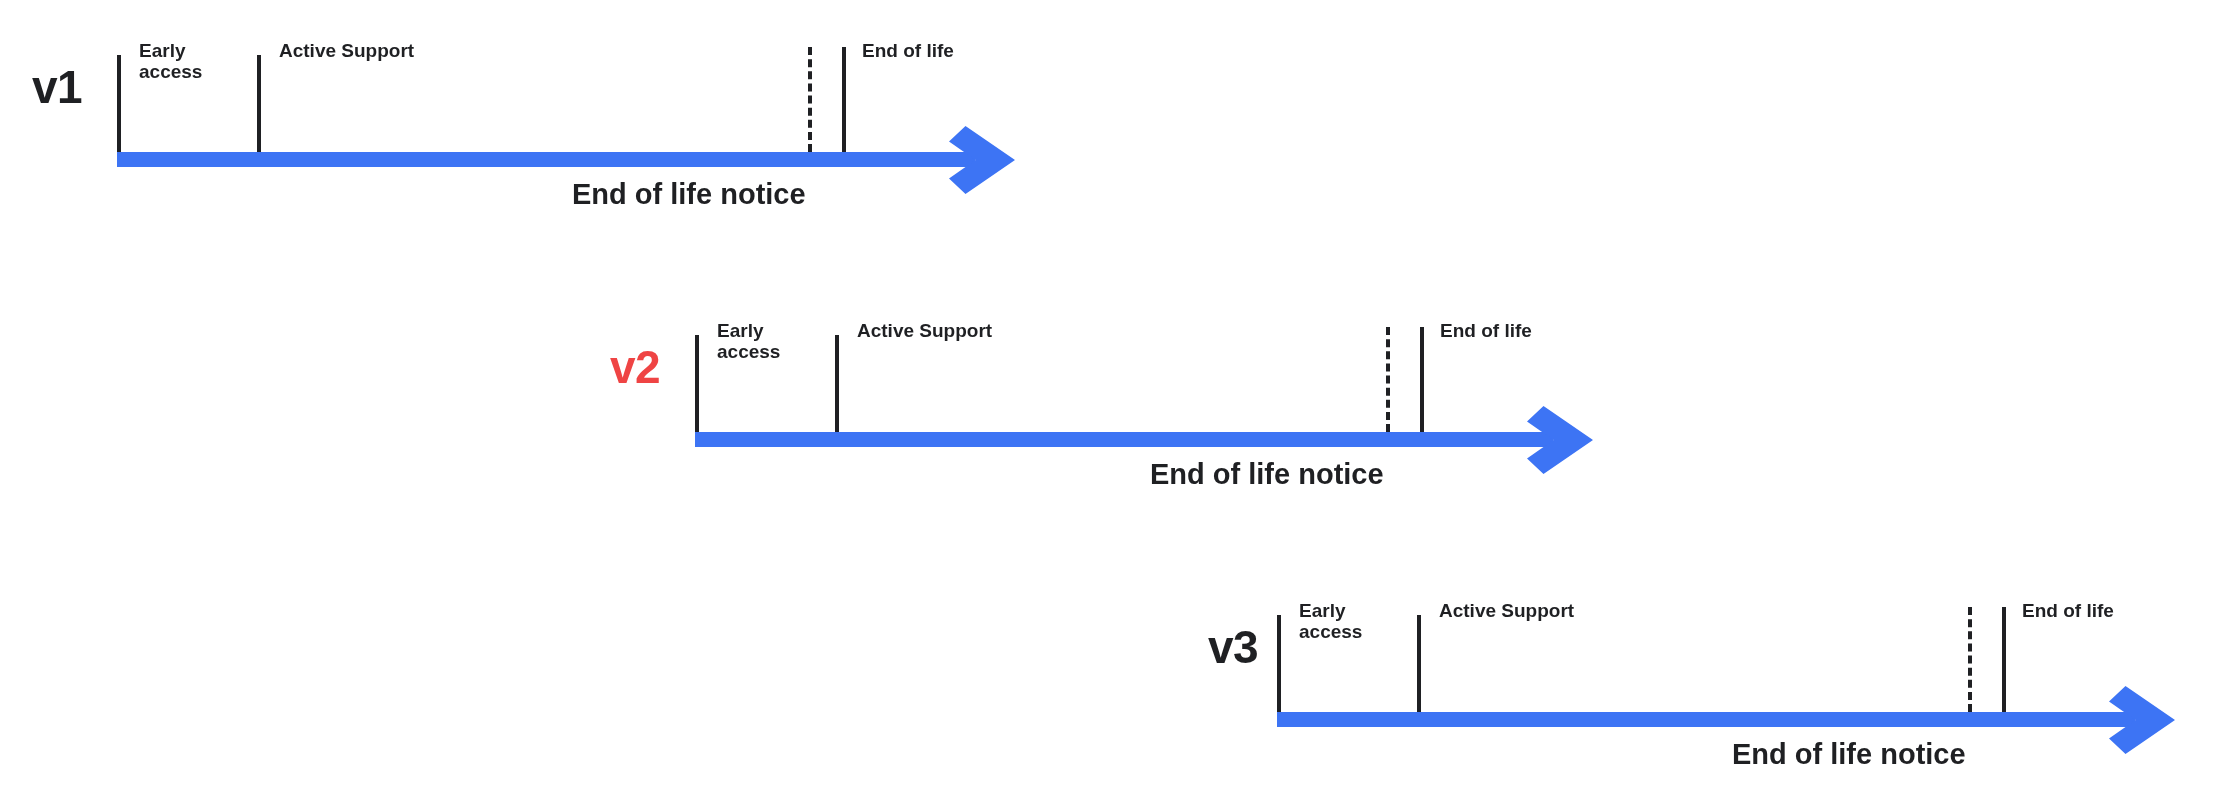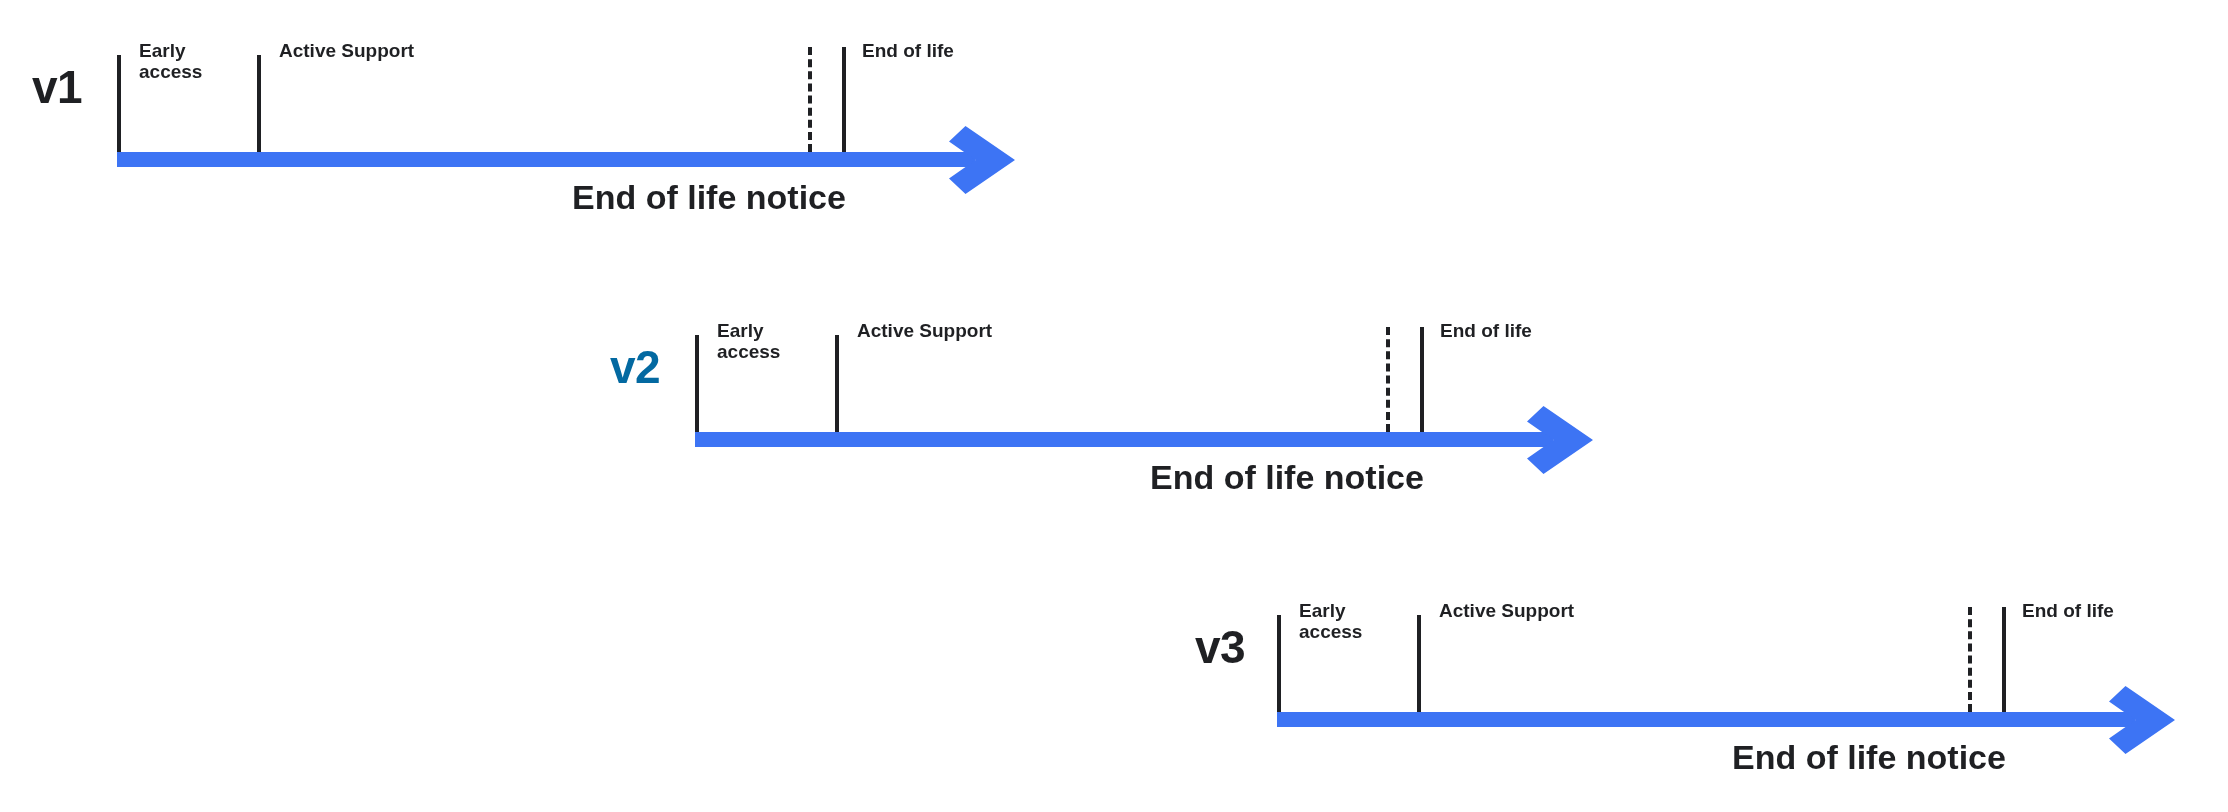--- a/index.html
+++ b/index.html
@@ -69,21 +69,21 @@
   }
   .arrow-head svg {
     display: block;
     width: 66px;
     height: 68px;
     overflow: visible;
   }
   
   .notice-label {
     position: absolute;
-    font-size: 34px;
+    font-size: 29px;
     font-weight: 700;
     color: #1f2023;
     white-space: nowrap;
     line-height: 1;
   }
 </style>
 </head>
 <body>
 
 <div id="stage" style="background: rgb(255, 255, 255);">
@@ -113,21 +113,21 @@
       <svg viewBox="0 0 66 68" xmlns="http://www.w3.org/2000/svg" aria-hidden="true">
         <path d="M16.5 0 L66 34 L16.5 68 L0 52.5 L26.5 34 L0 15.5 Z" fill="#3d74f4"></path>
       </svg>
     </div>
 
     <div class="notice-label" style="left: 572px; top: 180px; color: rgb(31, 32, 35);">End of life notice</div>
   </div>
 
   <div class="timeline-row" style="transform: translate(578px, 280px);">
 
-    <div class="version-label" style="left: 32px; top: 64px; color: #0369a1;">v2</div>
+    <div class="version-label" style="left: 32px; top: 64px; color: #ef4444;">v2</div>
 
     <div class="tick" style="left: 117px; top: 55px; height: 97px; background: rgb(31, 32, 35);"></div>
 
     <div class="phase-label" style="left: 139px; top: 40px; color: rgb(31, 32, 35);">Early
 access</div>
 
     <div class="tick" style="left: 257px; top: 55px; height: 97px; background: rgb(31, 32, 35);"></div>
 
     <div class="phase-label" style="left: 279px; top: 40px; color: rgb(31, 32, 35);">Active Support</div>
 
@@ -143,21 +143,21 @@
       <svg viewBox="0 0 66 68" xmlns="http://www.w3.org/2000/svg" aria-hidden="true">
         <path d="M16.5 0 L66 34 L16.5 68 L0 52.5 L26.5 34 L0 15.5 Z" fill="#3d74f4"></path>
       </svg>
     </div>
 
     <div class="notice-label" style="left: 572px; top: 180px; color: rgb(31, 32, 35);">End of life notice</div>
   </div>
 
   <div class="timeline-row" style="transform: translate(1160px, 560px);">
 
-    <div class="version-label" style="left: 35px; top: 64px; color: rgb(31, 32, 35);">v3</div>
+    <div class="version-label" style="left: 48px; top: 64px; color: rgb(31, 32, 35);">v3</div>
 
     <div class="tick" style="left: 117px; top: 55px; height: 97px; background: rgb(31, 32, 35);"></div>
 
     <div class="phase-label" style="left: 139px; top: 40px; color: rgb(31, 32, 35);">Early
 access</div>
 
     <div class="tick" style="left: 257px; top: 55px; height: 97px; background: rgb(31, 32, 35);"></div>
 
     <div class="phase-label" style="left: 279px; top: 40px; color: rgb(31, 32, 35);">Active Support</div>
 

